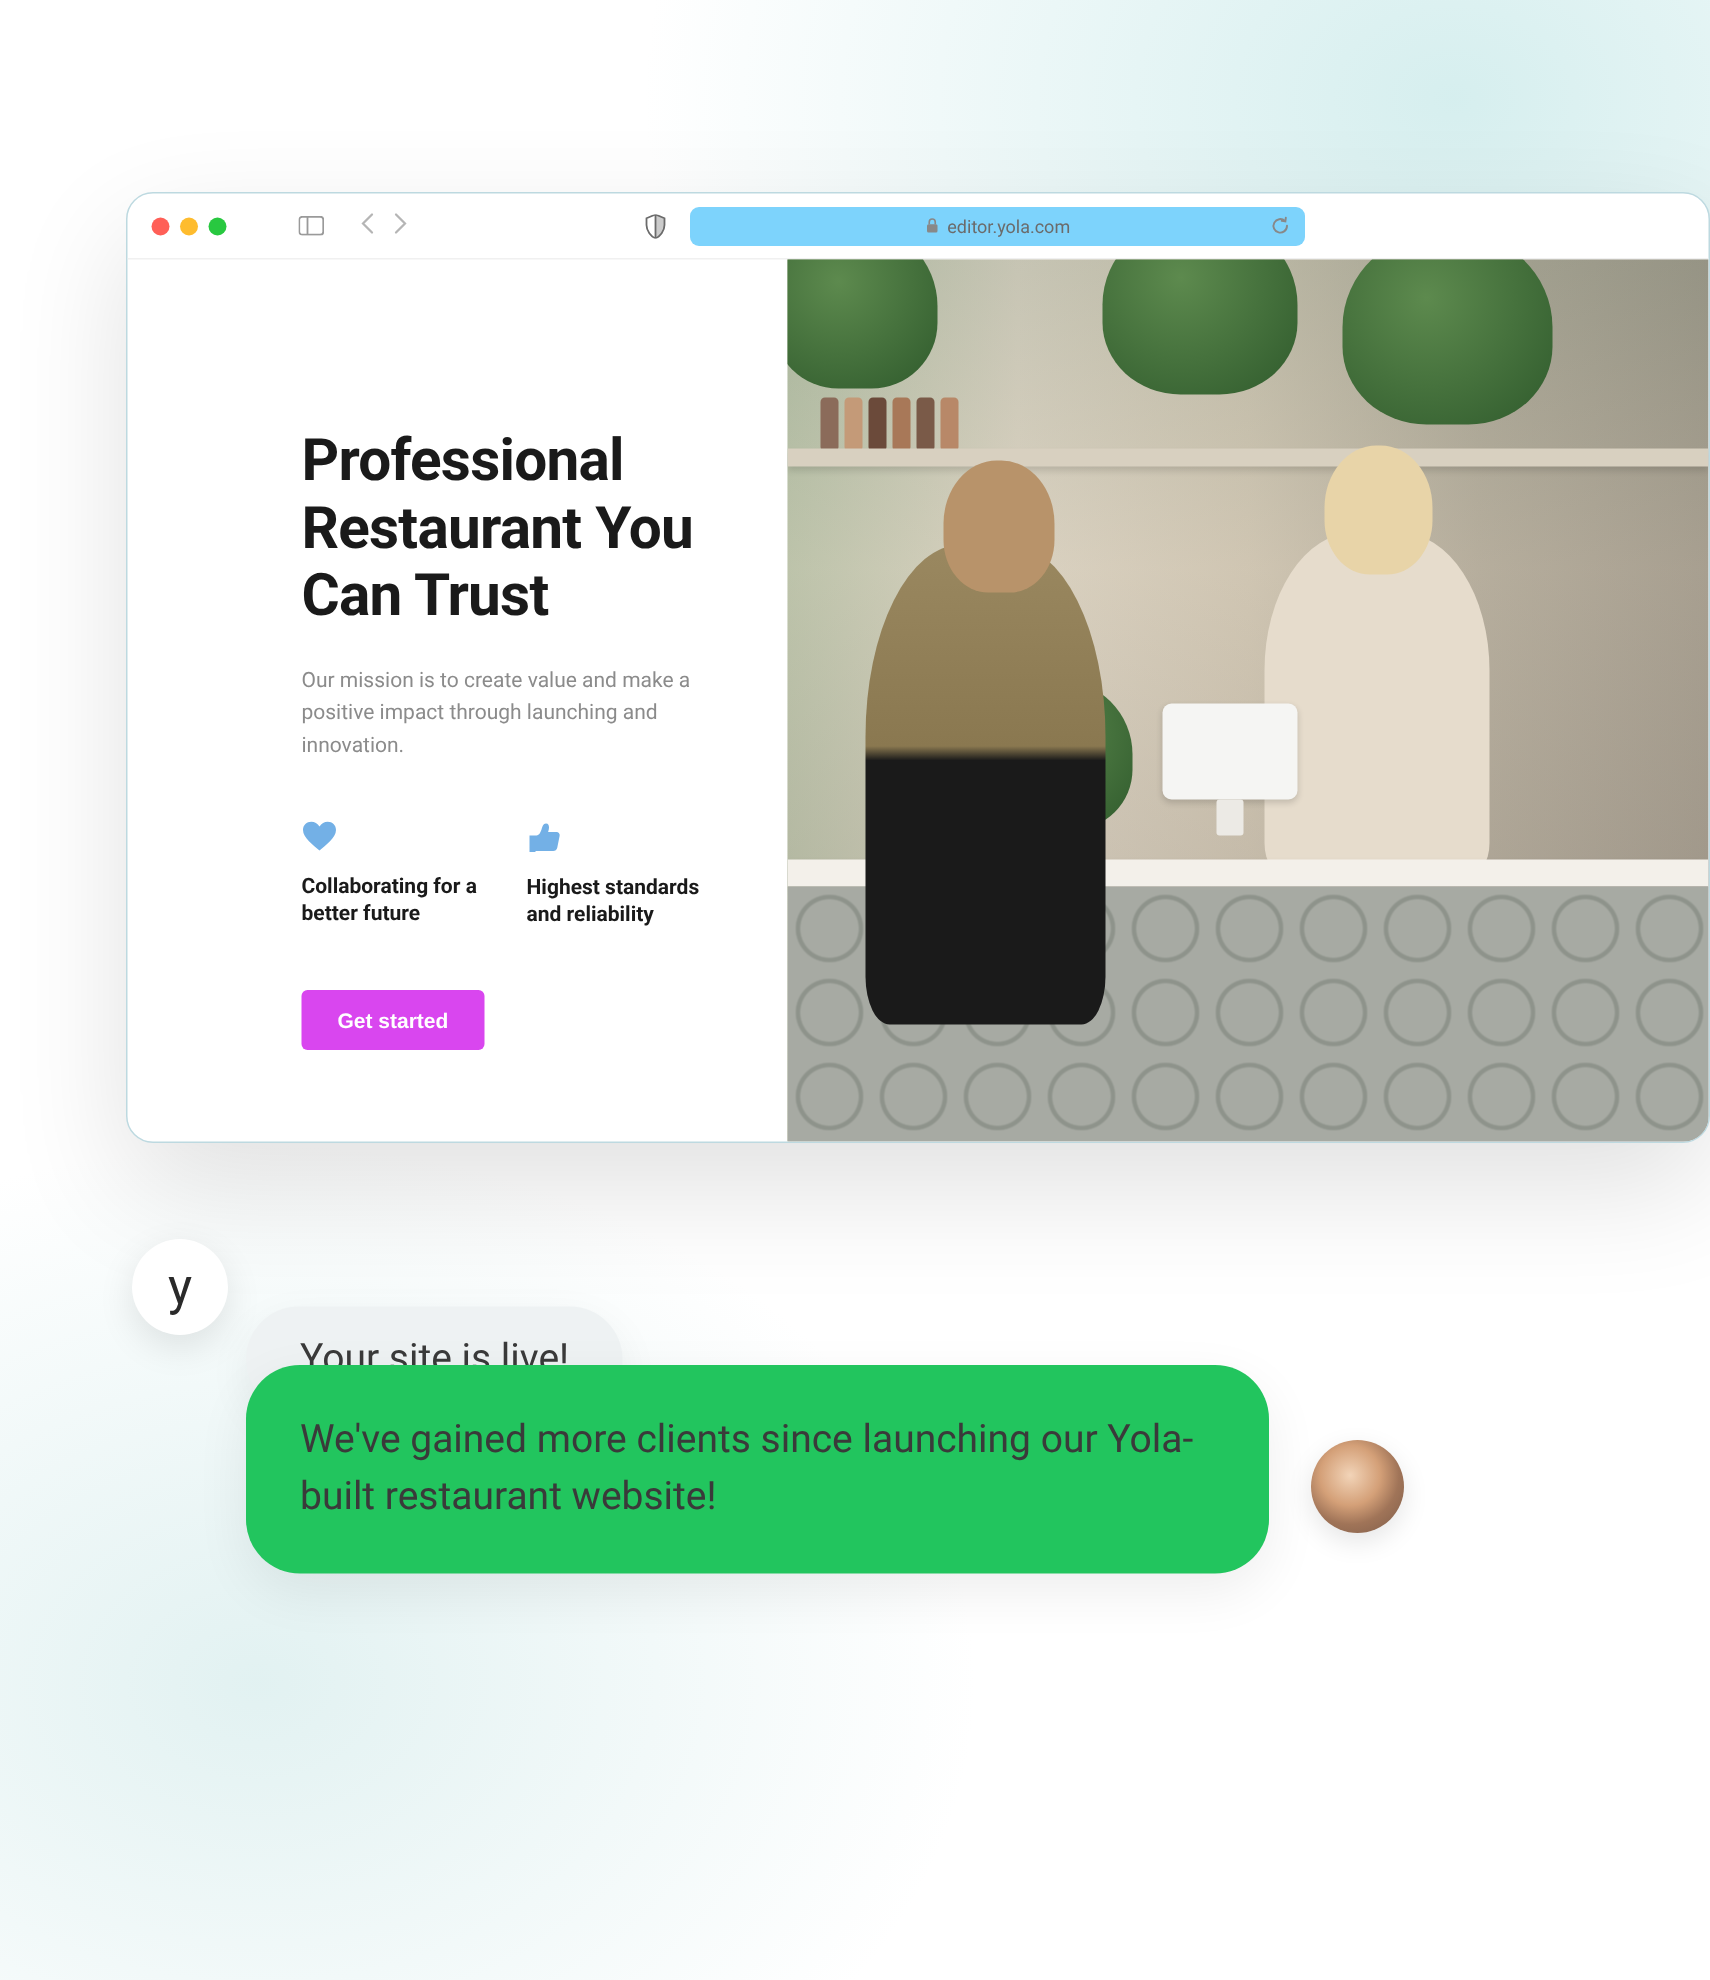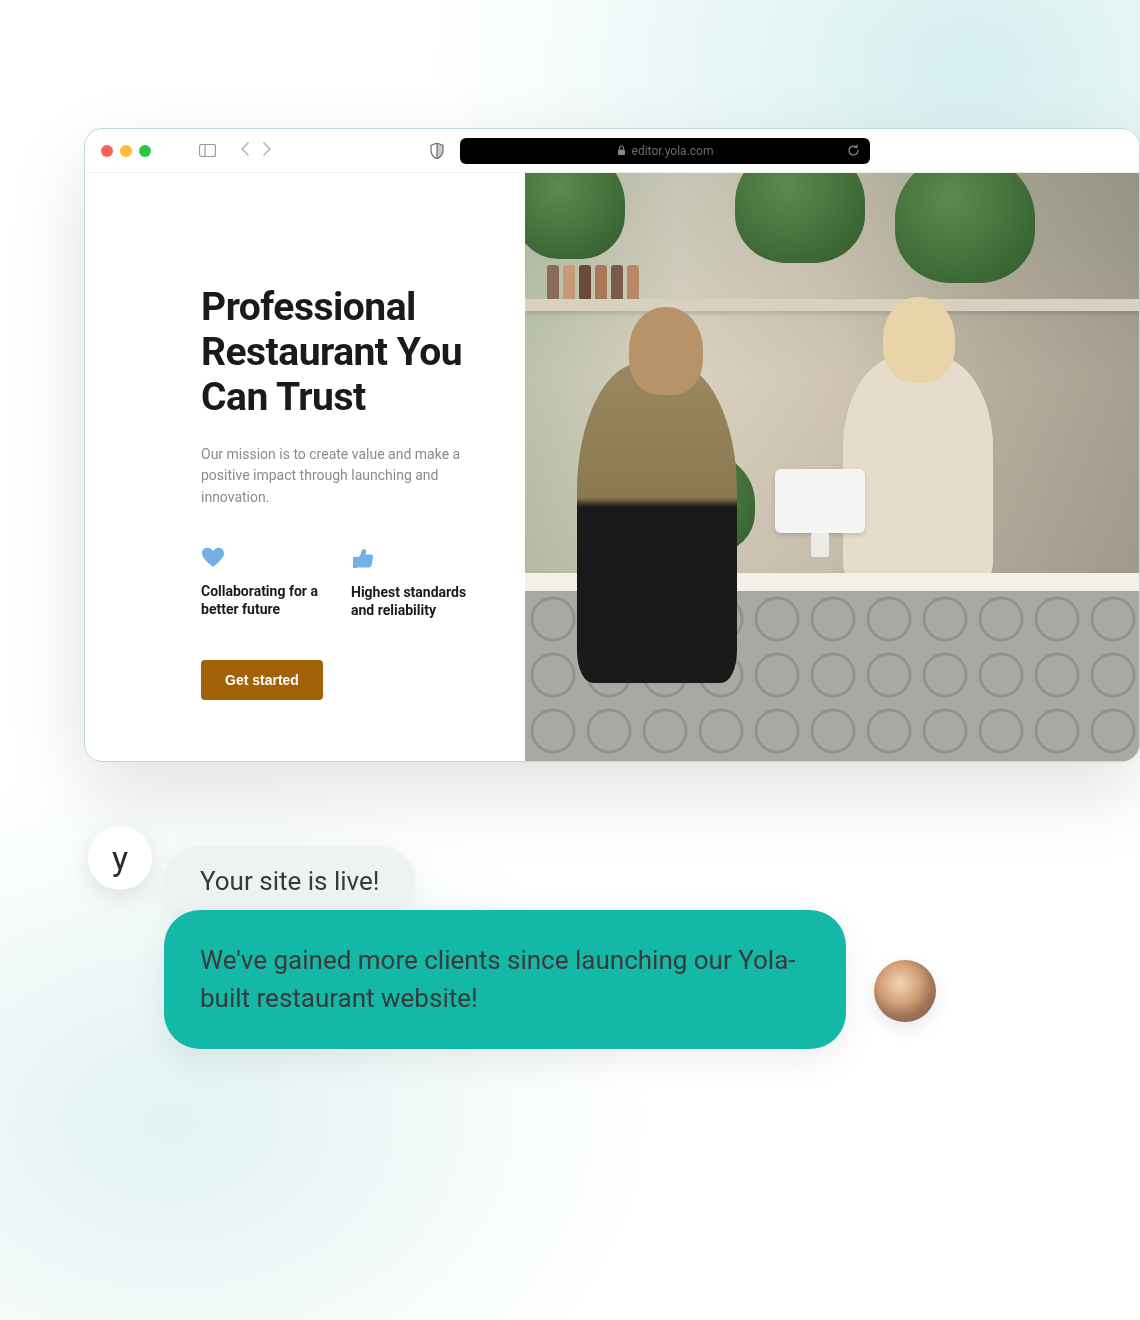--- a/index.html
+++ b/index.html
@@ -46,21 +46,21 @@
 
 .sidebar-toggle { margin-right: 16px; color: #9a9a9a; display:flex; }
 .nav-arrows { display: flex; gap: 14px; color: #b5b5b5; margin-right: 150px; }
 .nav-arrow { cursor: pointer; }
 
 .shield { color: #6b6b6b; margin-right: 8px; display:flex; }
 .address-bar {
   flex: 1;
   max-width: 410px;
   height: 26px;
-  background: #000000;
+  background: #7dd3fc;
   border-radius: 6px;
   display: flex;
   align-items: center;
   justify-content: center;
   gap: 6px;
   font-size: 12px;
   color: #6b6b6b;
   position: relative;
 }
 .lock-icon { font-size: 10px; color: #888; display:flex; }
@@ -101,21 +101,21 @@
 .feature { width: 120px; }
 .feature-icon { color: #73b0e6; margin-bottom: 14px; display:flex; }
 .feature-title {
   font-size: 14px;
   font-weight: 700;
   color: #1a1a1a;
   line-height: 1.35;
 }
 
 .cta-btn {
-  background: #a16207;
+  background: #d946ef;
   color: #ffffff;
   border: none;
   padding: 12px 24px;
   font-size: 14px;
   font-weight: 600;
   border-radius: 4px;
   cursor: pointer;
 }
 
 .hero-image {
@@ -184,21 +184,21 @@
 }
 .tablet::after{
   content:""; position:absolute; left:36px; bottom:-24px; width:18px; height:24px;
   background:#eceae5; border-radius:2px;
 }
 
 
 .chat1 {
   position: absolute;
   left: 164px;
-  top: 846px;
+  top: 871px;
   background: #eef2f3;
   border-radius: 40px;
   padding: 20px 36px;
   box-shadow: 0 10px 30px rgba(0,0,0,0.06);
 }
 .chat1-text { font-size: 26px; color: #3a3a3a; font-weight: 400; }
 
 .avatar-y {
   position: absolute;
   left: 88px;
@@ -214,21 +214,21 @@
   font-size: 34px;
   color: #2a2a2a;
   font-weight: 400;
 }
 
 .chat2 {
   position: absolute;
   left: 164px;
   top: 910px;
   width: 682px;
-  background: #14b8a6;
+  background: #22c55e;
   border-radius: 36px;
   padding: 32px 36px;
   box-shadow: 0 12px 36px rgba(0,0,0,0.07);
 }
 .chat2-text { font-size: 26px; color: #3a3a3a; line-height: 1.45; }
 
 .avatar-user {
   position: absolute;
   left: 874px;
   top: 960px;

